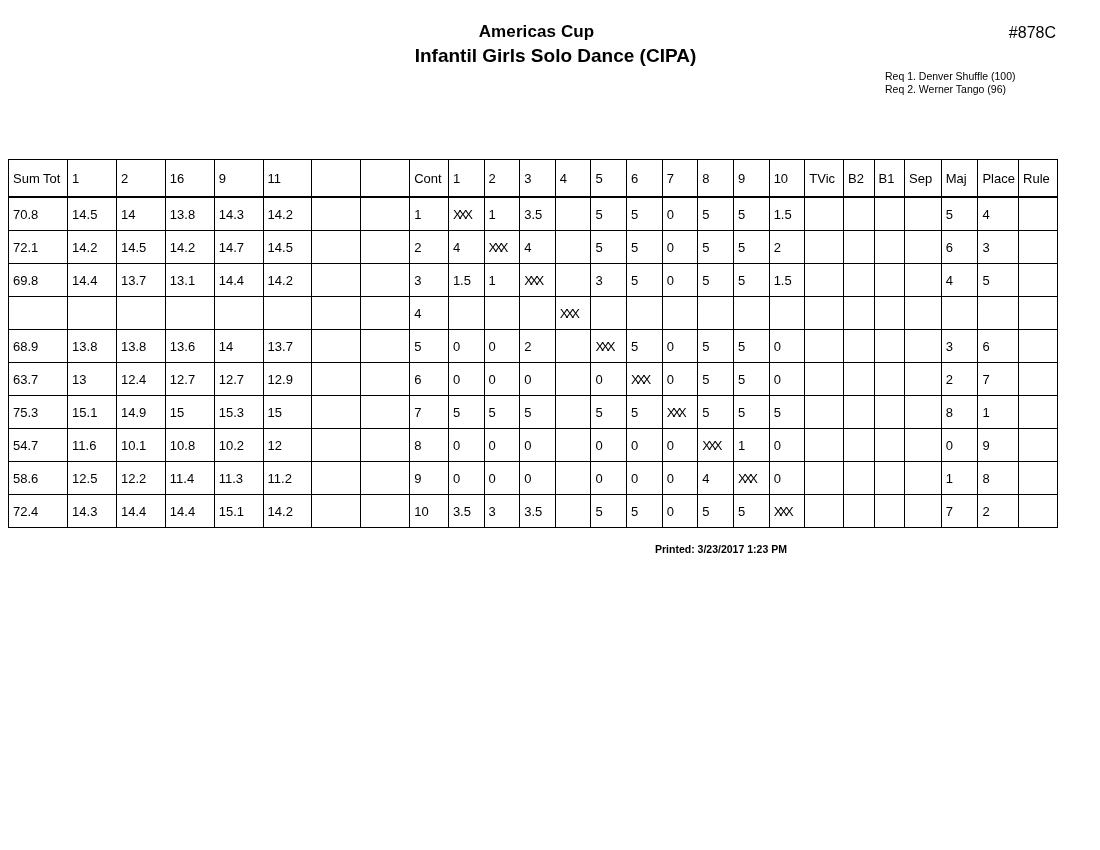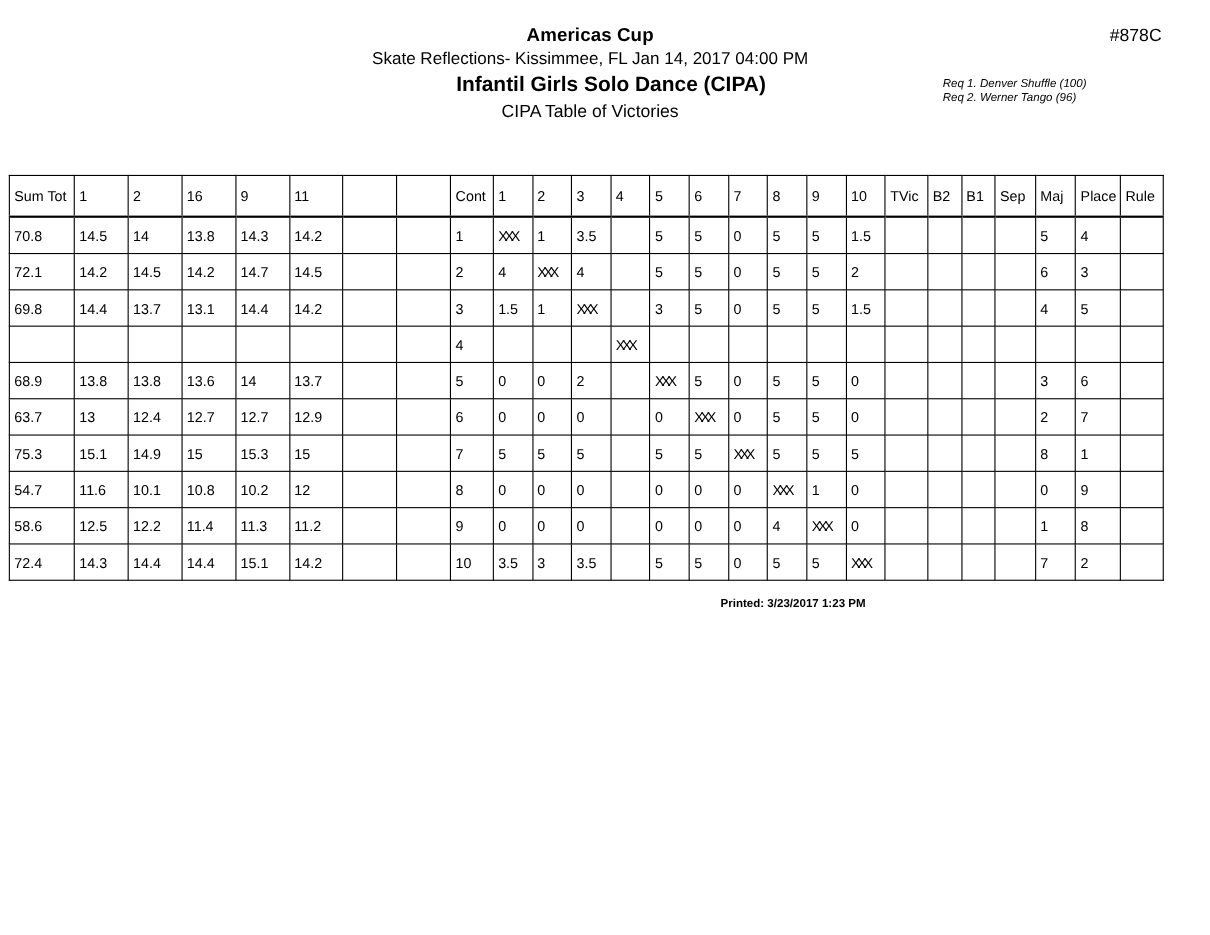--- a/index.html
+++ b/index.html
@@ -62,25 +62,24 @@
     position: absolute;
     top: 22px;
     right: 44px;
     font-size: 16px;
     font-weight: normal;
     line-height: 22px;
   }
   .req-block {
     position: absolute;
     top: 70px;
-    left: 857px;
+    left: 885px;
     font-size: 10.5px;
     line-height: 13px;
     white-space: nowrap;
-    font-style: italic;
   }
   .req-line {
     font-size: 10.5px;
     line-height: 13px;
   }
 
   
   .tbl-wrap {
     position: absolute;
     left: 8px;
@@ -134,23 +133,21 @@
     white-space: nowrap;
     font-weight: bold;
   }
 </style>
 </head>
 <body>
 
 <div class="page-header">
   <div class="hdr-center">
     <div class="event-title">Americas Cup</div>
-    <div class="venue-line">Skate Reflections- Kissimmee, FL  Jan 14, 2017  04:00 PM</div>
     <div class="category-title">Infantil Girls Solo Dance (CIPA)</div>
-    <div class="report-title">CIPA Table of Victories</div>
   </div>
   <div class="event-code">#878C</div>
   <div class="req-block">
     <div class="req-line">Req  1.  Denver Shuffle (100)</div>
     <div class="req-line">Req  2.  Werner Tango (96)</div>
   </div>
 </div>
 
 <div class="tbl-wrap">
   <table class="voct">

